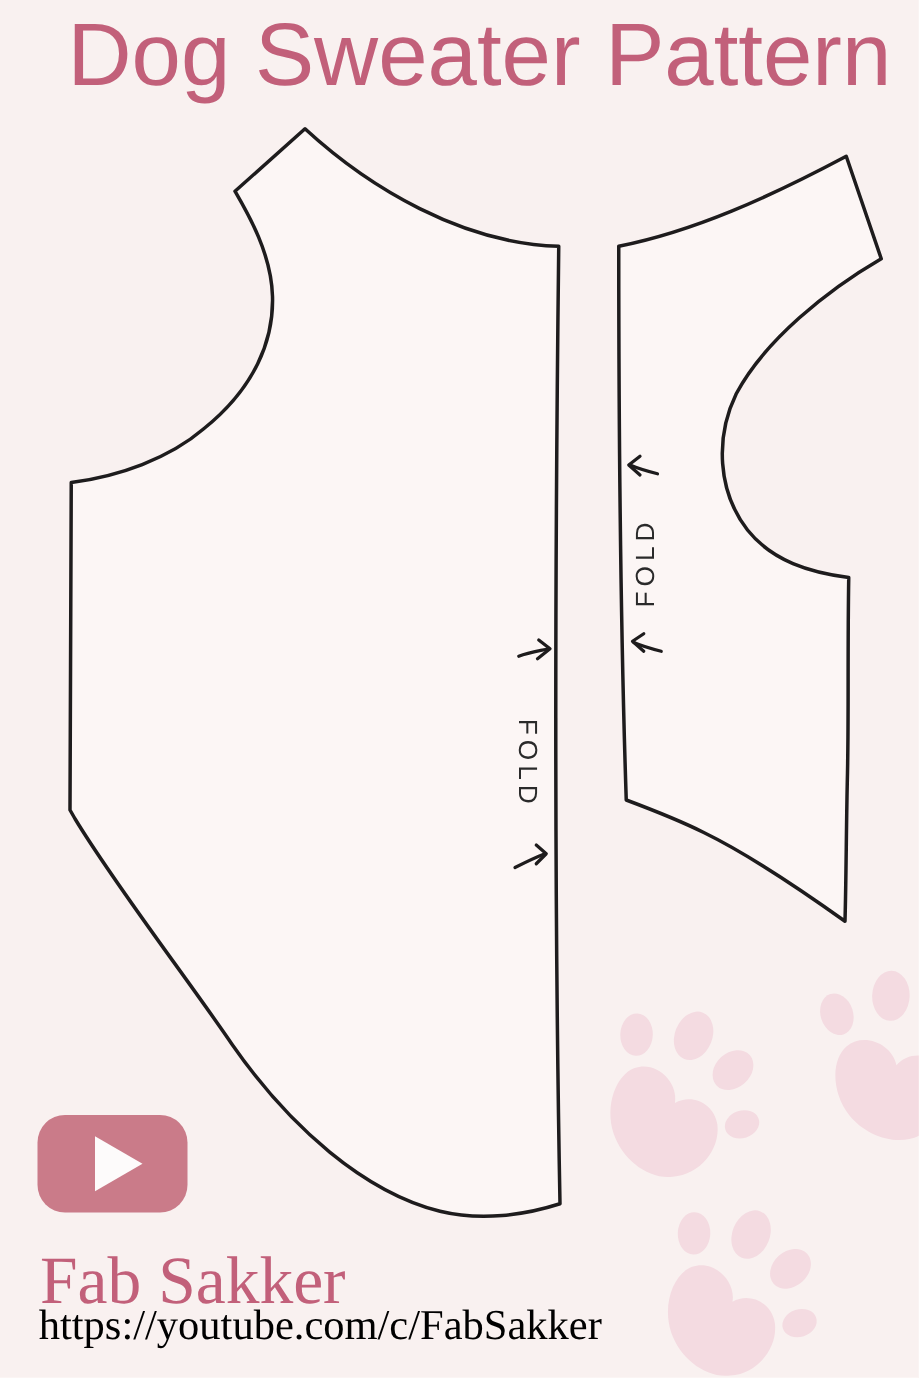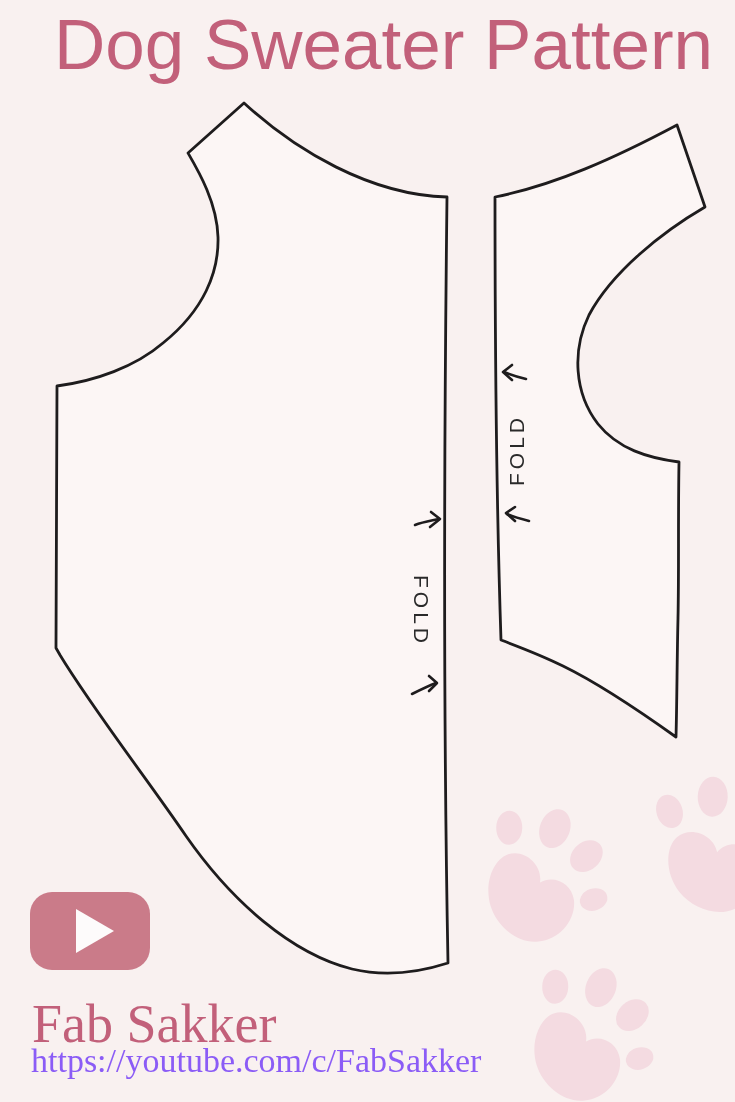--- a/index.html
+++ b/index.html
@@ -60,21 +60,21 @@
     font-family:"Liberation Serif", serif;
     font-size:54px;
     color:#c2607a;
     white-space:nowrap;
   }
   .channel-url{
     position:absolute;
     left:31px;top:1042px;
     font-family:"Liberation Serif", serif;
     font-size:34px;
-    color:#8b5cf6;
+    color:#000000;
     white-space:nowrap;
     text-decoration:none;
   }
 </style>
 </head>
 <body>
 
 <div class="poster">
 
   <svg class="diagram-svg" width="735" height="1102" viewBox="0 0 735 1102">

